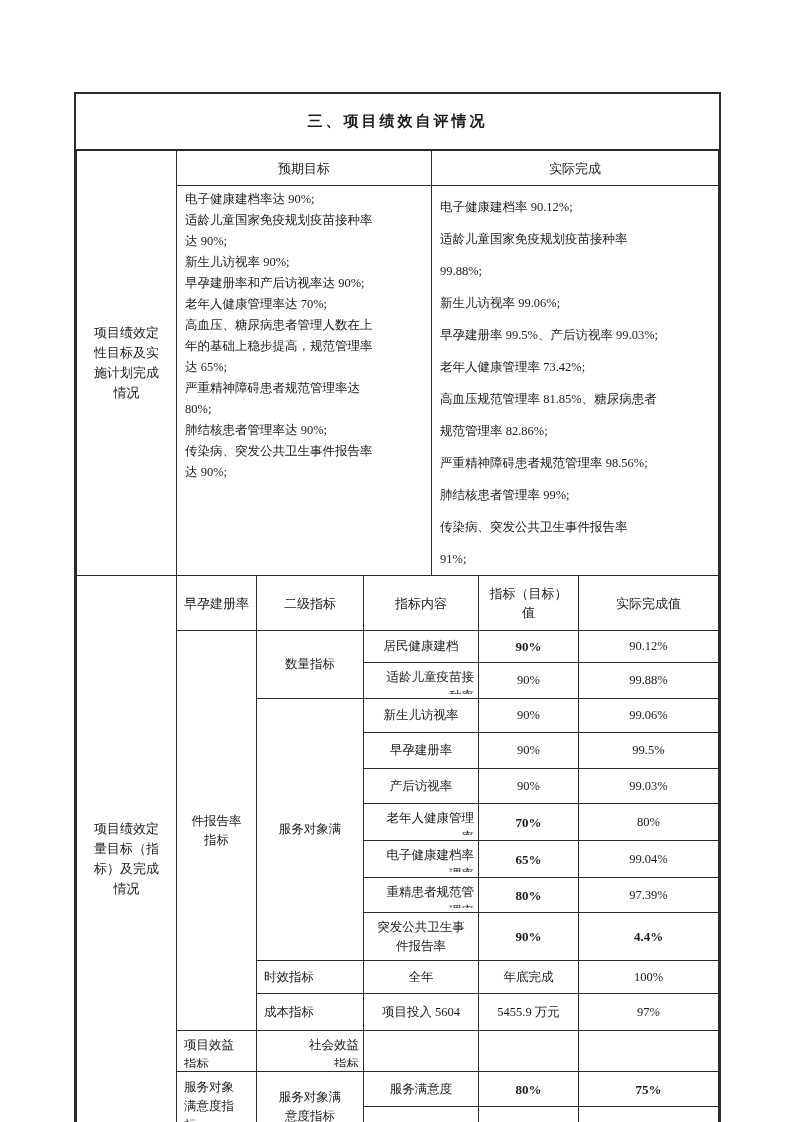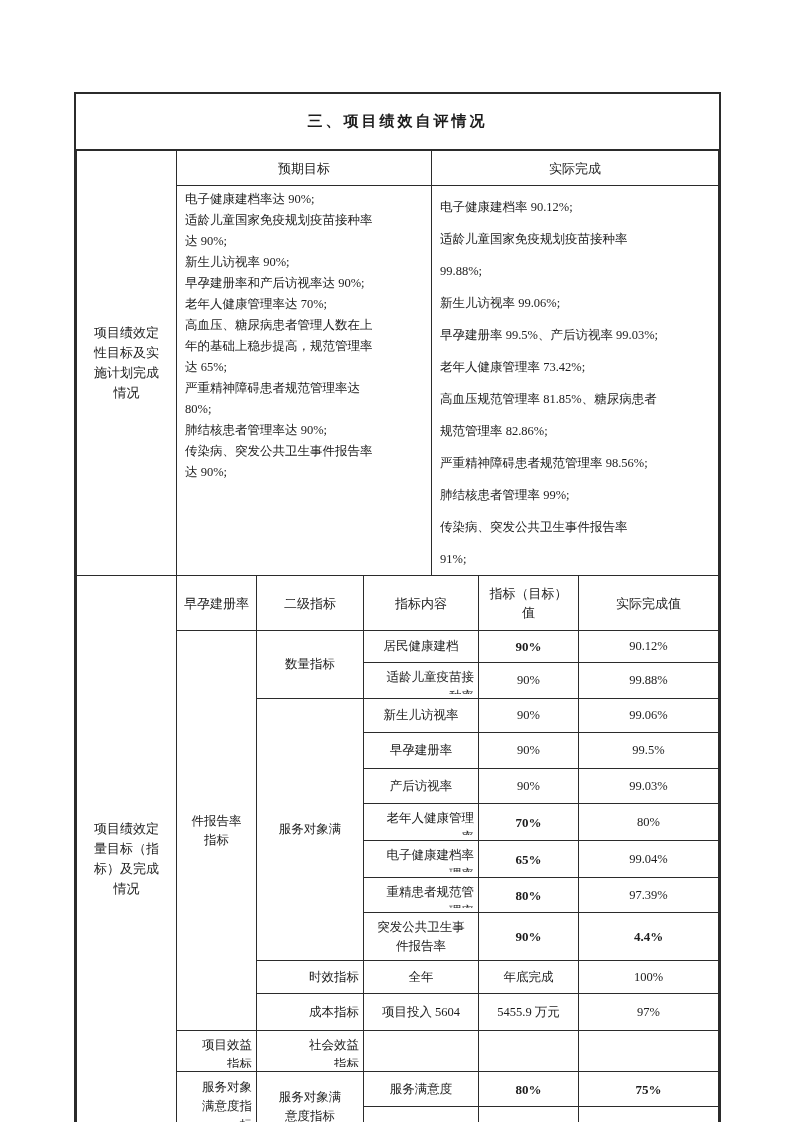--- a/index.html
+++ b/index.html
@@ -11,21 +11,21 @@
              font-family:"Liberation Sans","DejaVu Sans",sans-serif;}
   table{border-collapse:collapse;table-layout:fixed;width:642px;}
   td{border:1px solid #2b2b2b;font-size:12.5px;line-height:19px;vertical-align:middle;
      text-align:center;padding:1px 4px;white-space:pre-line;overflow:hidden;}
   .tblB{margin-top:-1px;}
   .lbl{font-size:13px;line-height:20px;}
   .list{text-align:left;vertical-align:top;padding:3px 6px 0 8px;font-size:12.5px;line-height:21px;}
   .lh24{line-height:32px;padding-top:5px;}
   .hdr{font-size:13px;border-radius:7px;}
   .b{font-weight:700;font-size:13px;}
-  .laln{text-align:right;padding-left:7px;}
+  .laln{text-align:left;padding-left:7px;}
   .clip{vertical-align:top;padding-top:5px;}
   .clipbox{overflow:hidden;white-space:pre-line;line-height:19px;}
   .ctr{text-align:right;}
 </style>
 </head>
 <body>
 
 <div class="page">
   <div class="doc">
 

